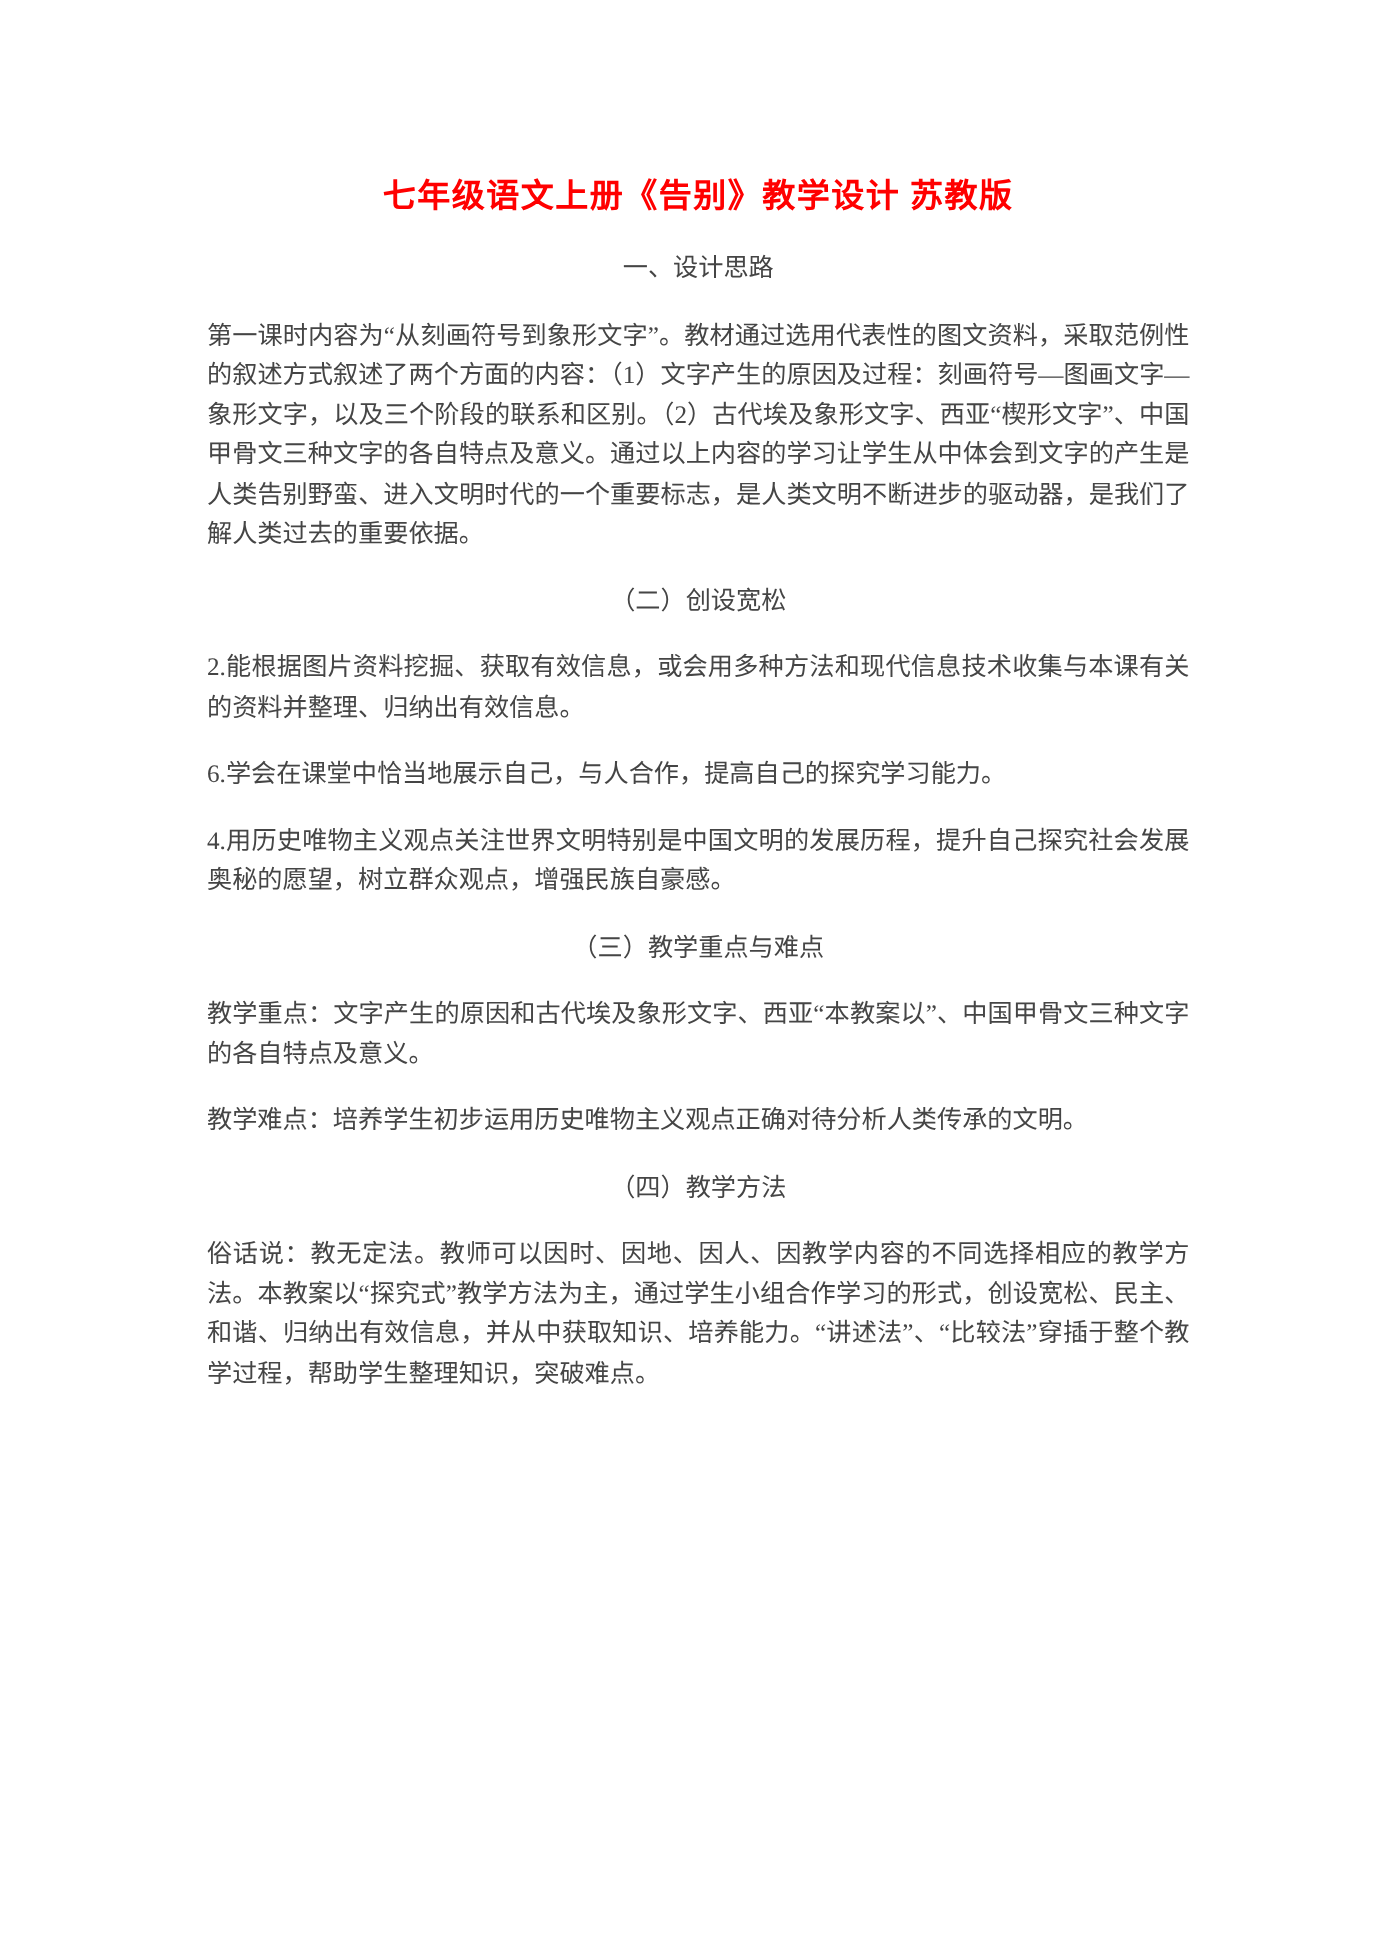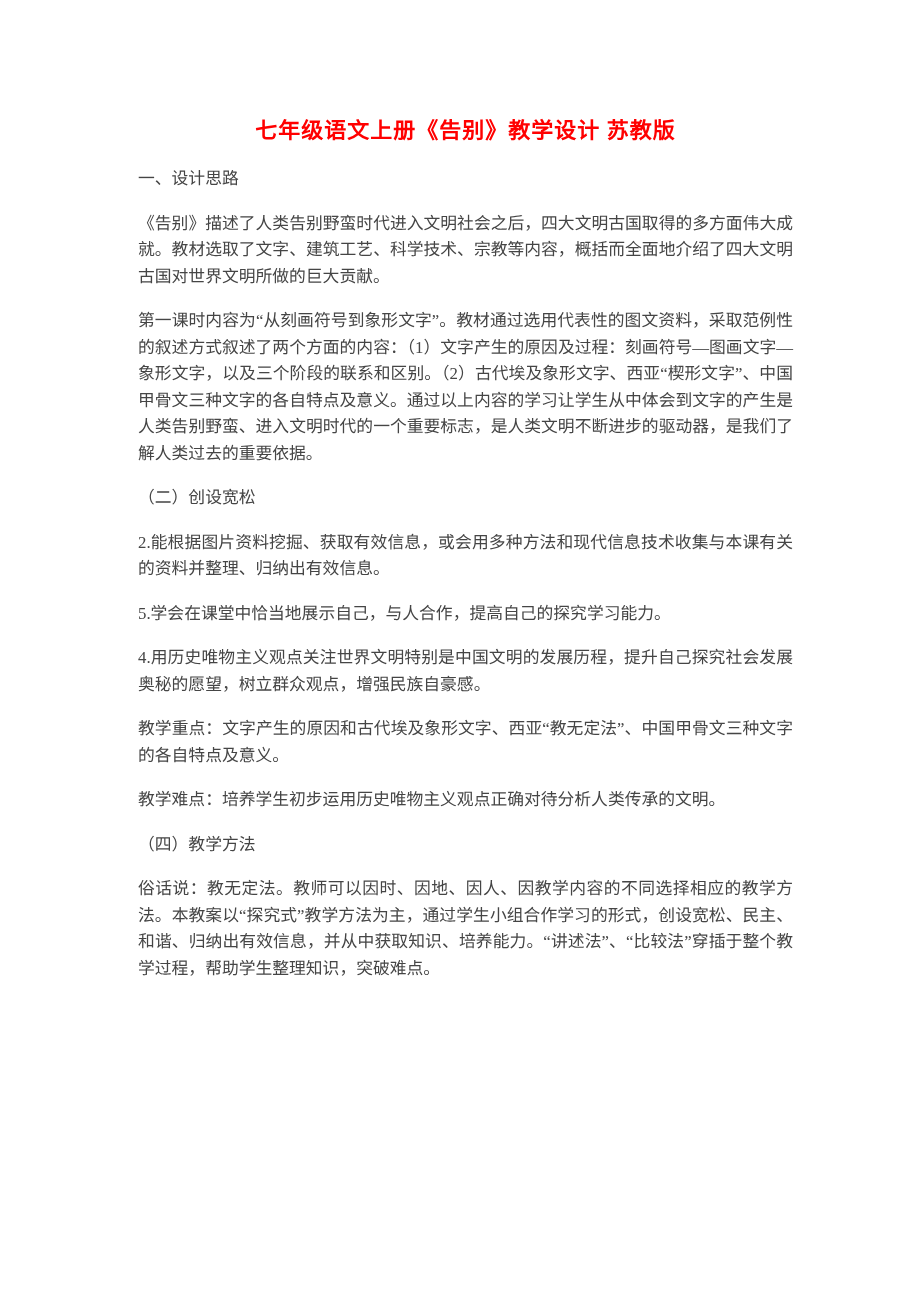--- a/index.html
+++ b/index.html
@@ -31,35 +31,35 @@
     margin-bottom: 20px;
     letter-spacing: 1px;
   }
   .block {
     margin-bottom: 18px;
     text-align: justify;
     text-justify: inter-ideograph;
     word-break: break-all;
   }
   .heading {
-    text-align: left;
+    text-align: center;
   }
 </style>
 </head>
 <body>
 
 <div class="page">
   <div class="content">
     <div class="doc-title">七年级语文上册《告别》教学设计 苏教版</div>
 
     <div class="block heading">一、设计思路</div>
-    <div class="block">《告别》描述了人类告别野蛮时代进入文明社会之后，四大文明古国取得的多方面伟大成就。教材选取了文字、建筑工艺、科学技术、宗教等内容，概括而全面地介绍了四大文明古国对世界文明所做的巨大贡献。</div>
     <div class="block">第一课时内容为“从刻画符号到象形文字”。教材通过选用代表性的图文资料，采取范例性的叙述方式叙述了两个方面的内容：（1）文字产生的原因及过程：刻画符号—图画文字—象形文字，以及三个阶段的联系和区别。（2）古代埃及象形文字、西亚“楔形文字”、中国甲骨文三种文字的各自特点及意义。通过以上内容的学习让学生从中体会到文字的产生是人类告别野蛮、进入文明时代的一个重要标志，是人类文明不断进步的驱动器，是我们了解人类过去的重要依据。</div>
     <div class="block heading">（二）创设宽松</div>
     <div class="block">2.能根据图片资料挖掘、获取有效信息，或会用多种方法和现代信息技术收集与本课有关的资料并整理、归纳出有效信息。</div>
-    <div class="block">5.学会在课堂中恰当地展示自己，与人合作，提高自己的探究学习能力。</div>
+    <div class="block">6.学会在课堂中恰当地展示自己，与人合作，提高自己的探究学习能力。</div>
     <div class="block">4.用历史唯物主义观点关注世界文明特别是中国文明的发展历程，提升自己探究社会发展奥秘的愿望，树立群众观点，增强民族自豪感。</div>
-    <div class="block">教学重点：文字产生的原因和古代埃及象形文字、西亚“教无定法”、中国甲骨文三种文字的各自特点及意义。</div>
+    <div class="block heading">（三）教学重点与难点</div>
+    <div class="block">教学重点：文字产生的原因和古代埃及象形文字、西亚“本教案以”、中国甲骨文三种文字的各自特点及意义。</div>
     <div class="block">教学难点：培养学生初步运用历史唯物主义观点正确对待分析人类传承的文明。</div>
     <div class="block heading">（四）教学方法</div>
     <div class="block">俗话说：教无定法。教师可以因时、因地、因人、因教学内容的不同选择相应的教学方法。本教案以“探究式”教学方法为主，通过学生小组合作学习的形式，创设宽松、民主、和谐、归纳出有效信息，并从中获取知识、培养能力。“讲述法”、“比较法”穿插于整个教学过程，帮助学生整理知识，突破难点。</div>
   </div>
 </div>
 
 </body></html>

